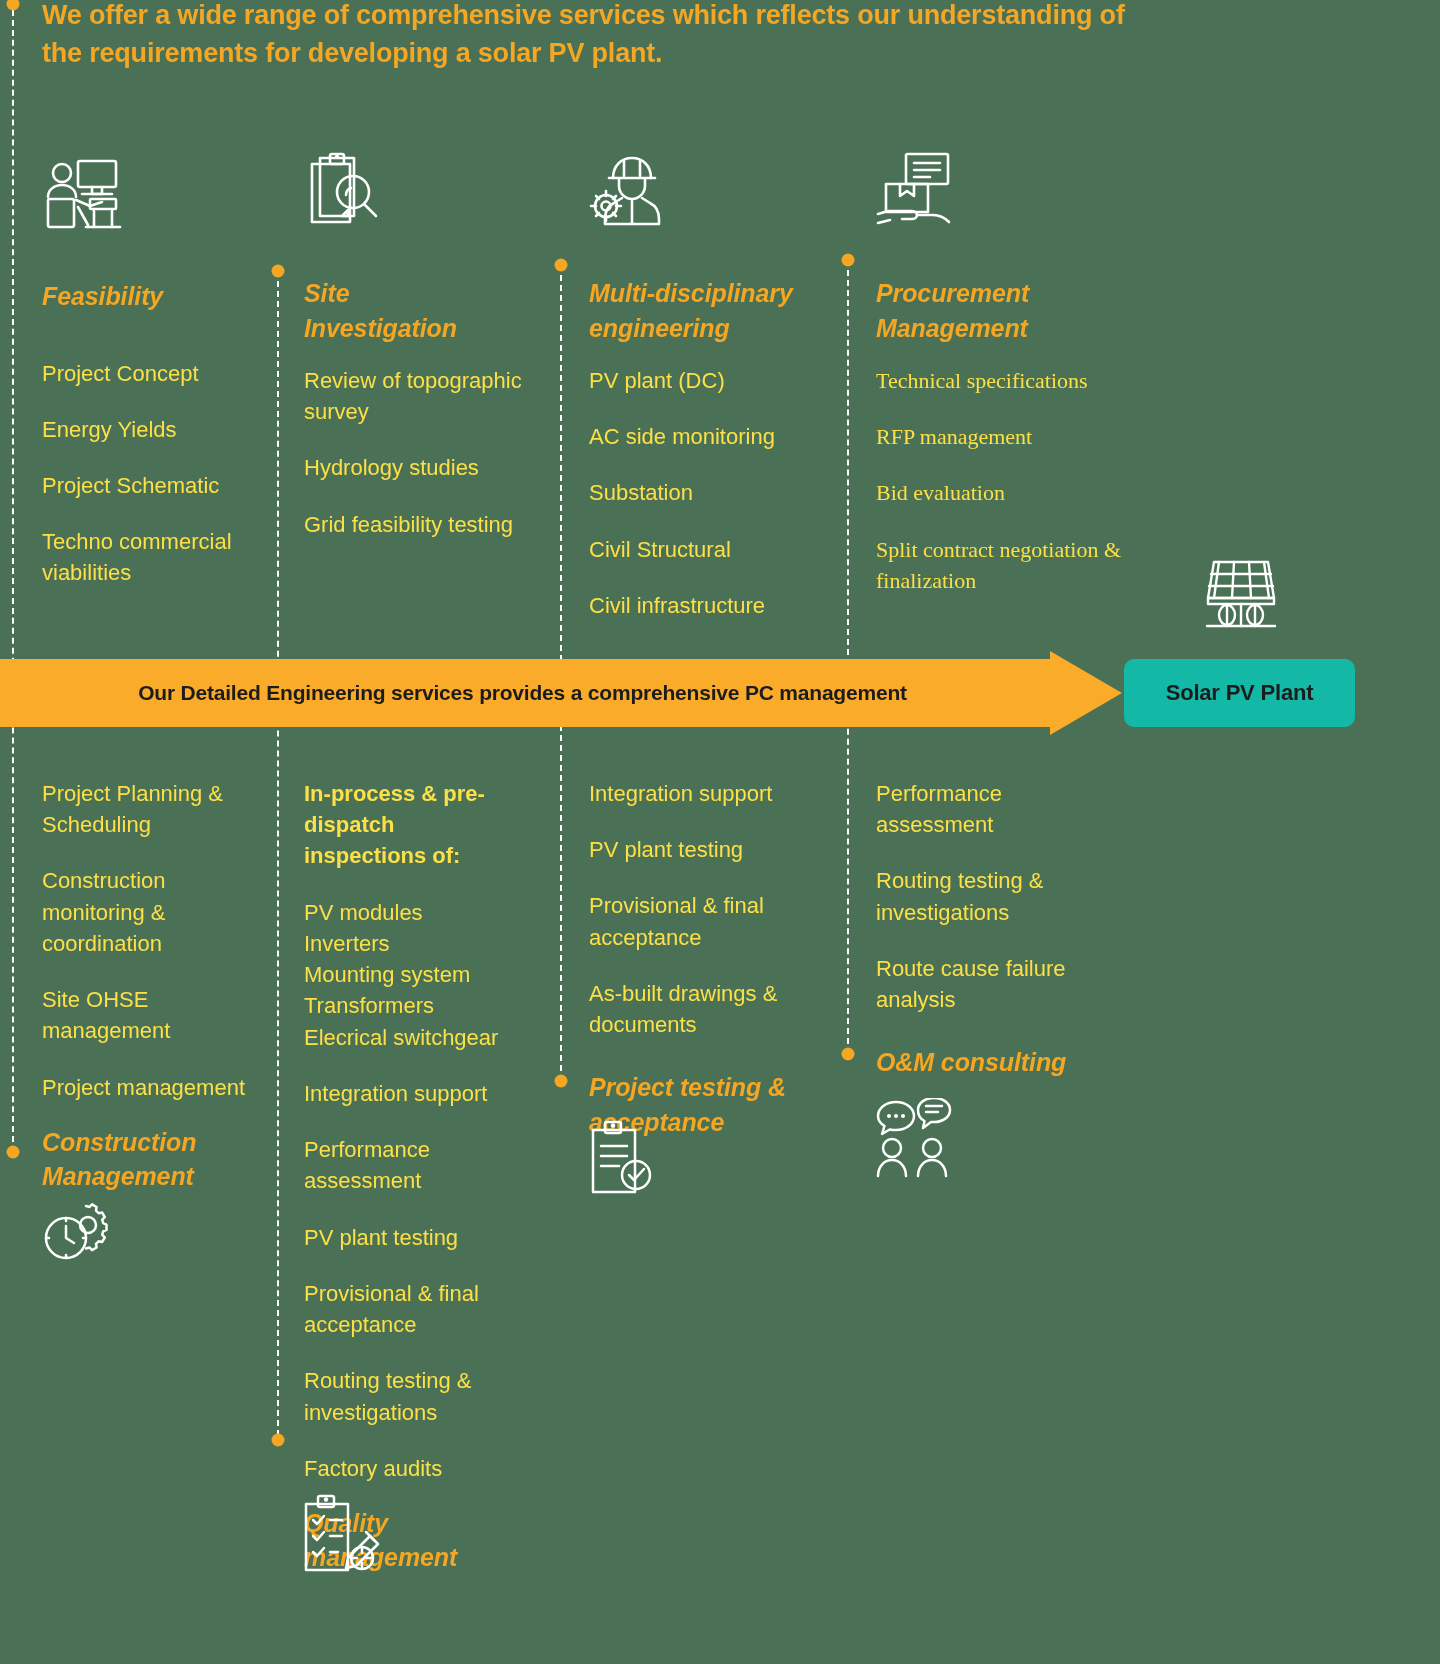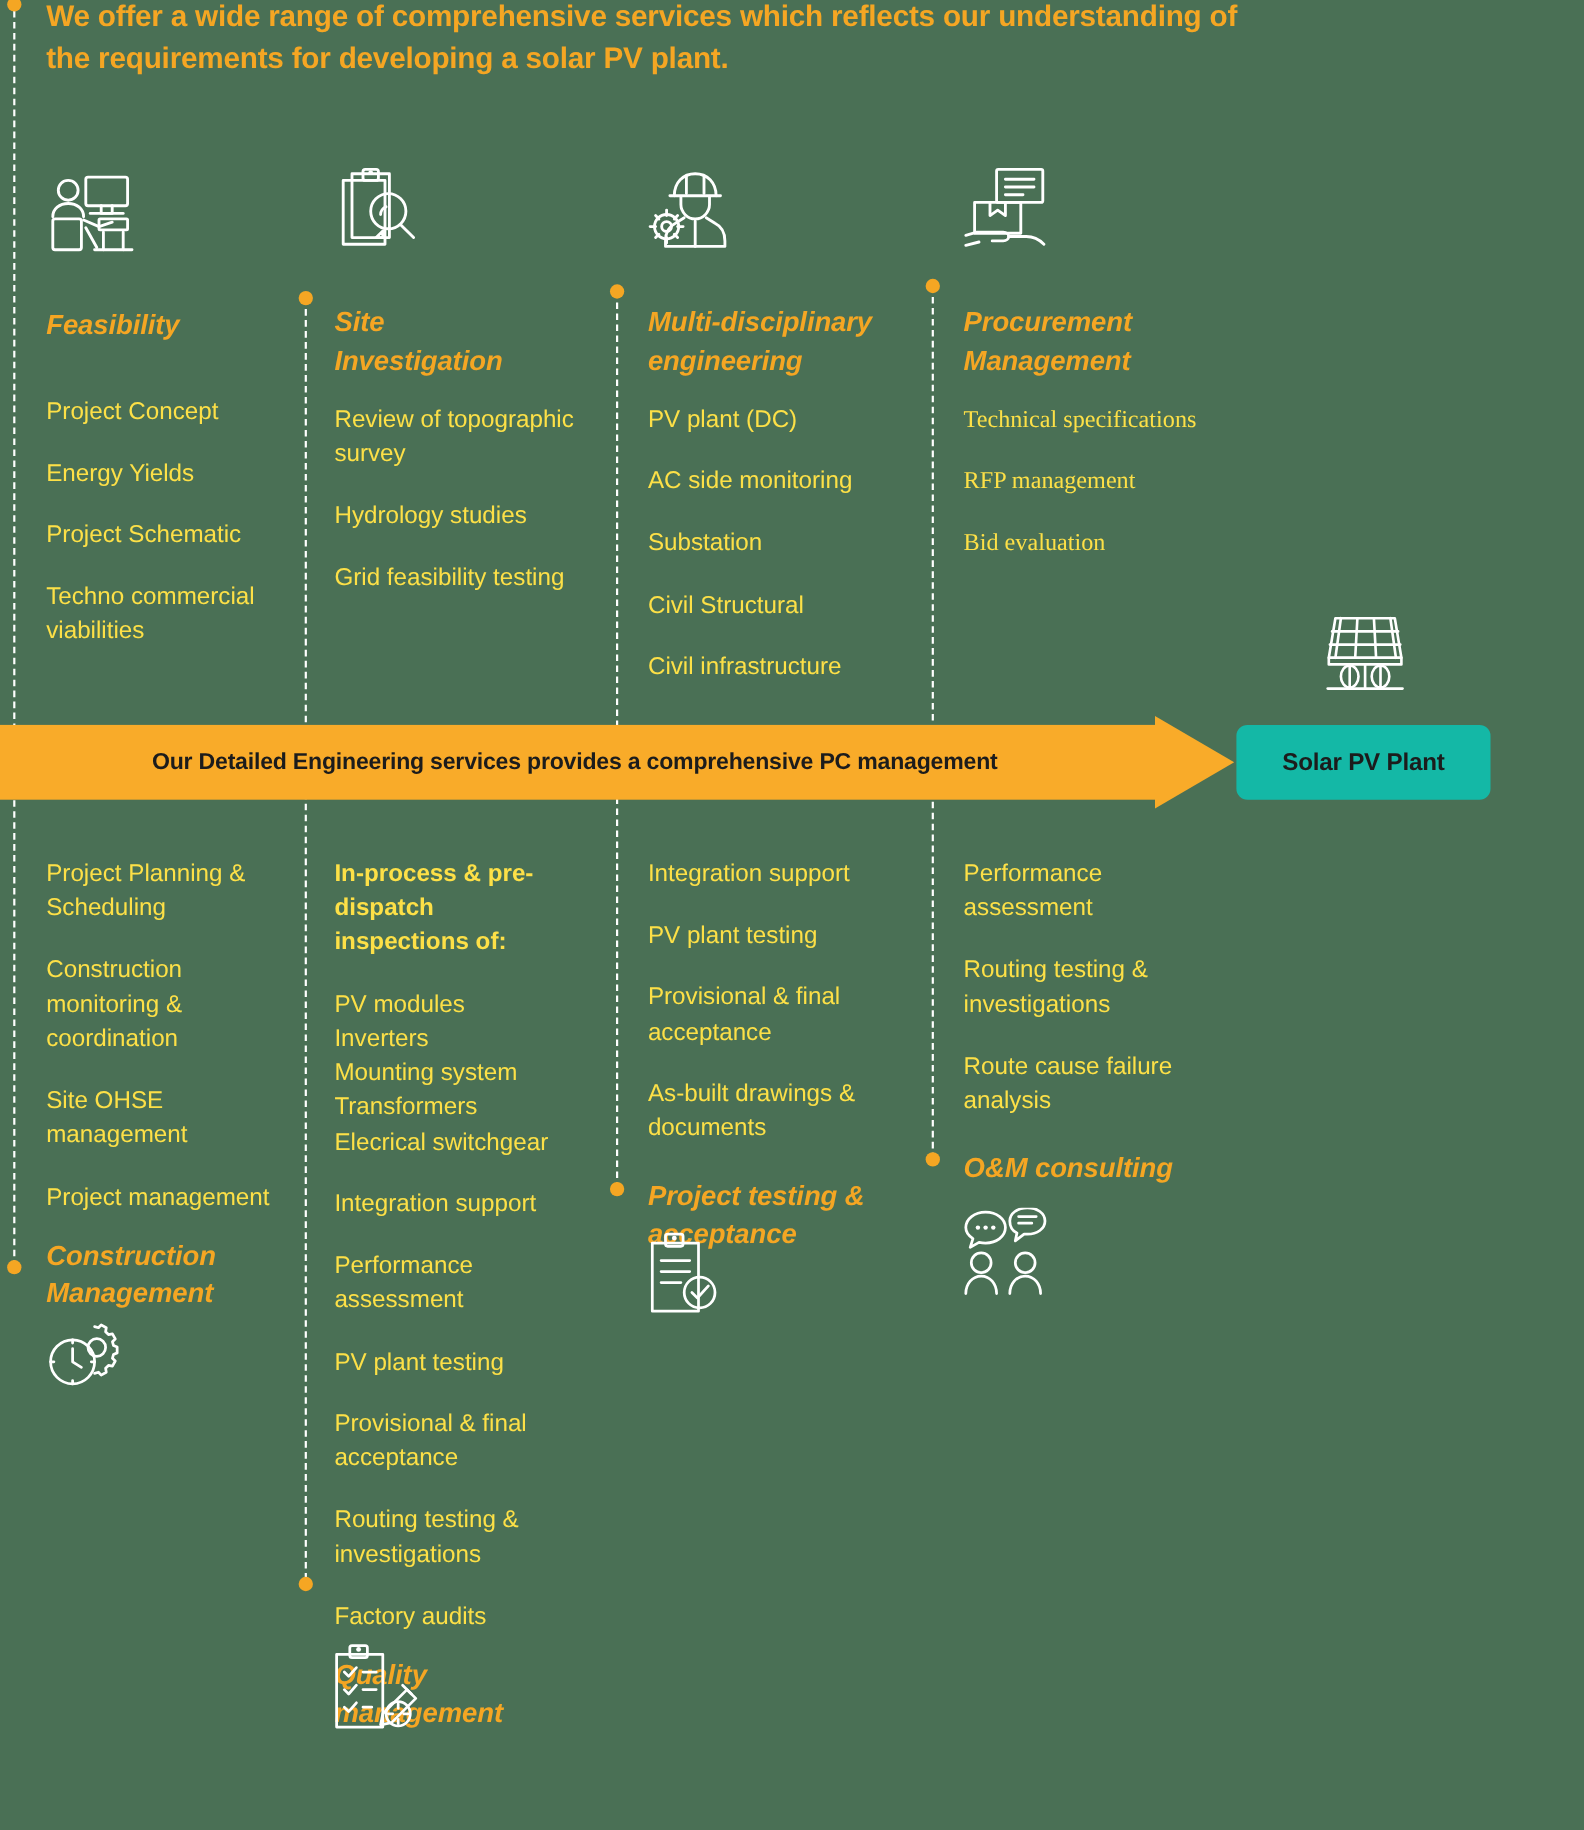--- a/index.html
+++ b/index.html
@@ -236,20 +236,21 @@
         <path d="M2 62l10-3h24c3 0 5 2 5 4s-2 4-5 4H26"></path>
         <path d="M41 63h16c6 0 12 3 16 7"></path>
         <path d="M2 71l12-3"></path>
       </svg>
     </div>
     <div class="col-title" style="margin-top:48px; width:220px;">Procurement Management</div>
     <div class="col-list" style="margin-top:20px; width:250px;font-family:Liberation Serif, serif;">
       <div class="item">Technical specifications</div>
       <div class="item">RFP management</div>
       <div class="item">Bid evaluation</div>
+      <div class="item">Split contract negotiation &amp; finalization</div>
     </div>
   </div>
 
   <div class="plant-icon">
     <svg viewBox="0 0 76 72" fill="none" stroke="currentColor" stroke-width="2.4" stroke-linejoin="round" stroke-linecap="round">
       <path d="M11 4h54l6 36H5z"></path>
       <path d="M5 40h66v6H5z"></path>
       <path d="M16 4l-5 36M31 4l-2 36M46 4l2 36M61 4l5 36"></path>
       <path d="M8 16h60M6 28h64"></path>
       <path d="M38 46v22"></path>

